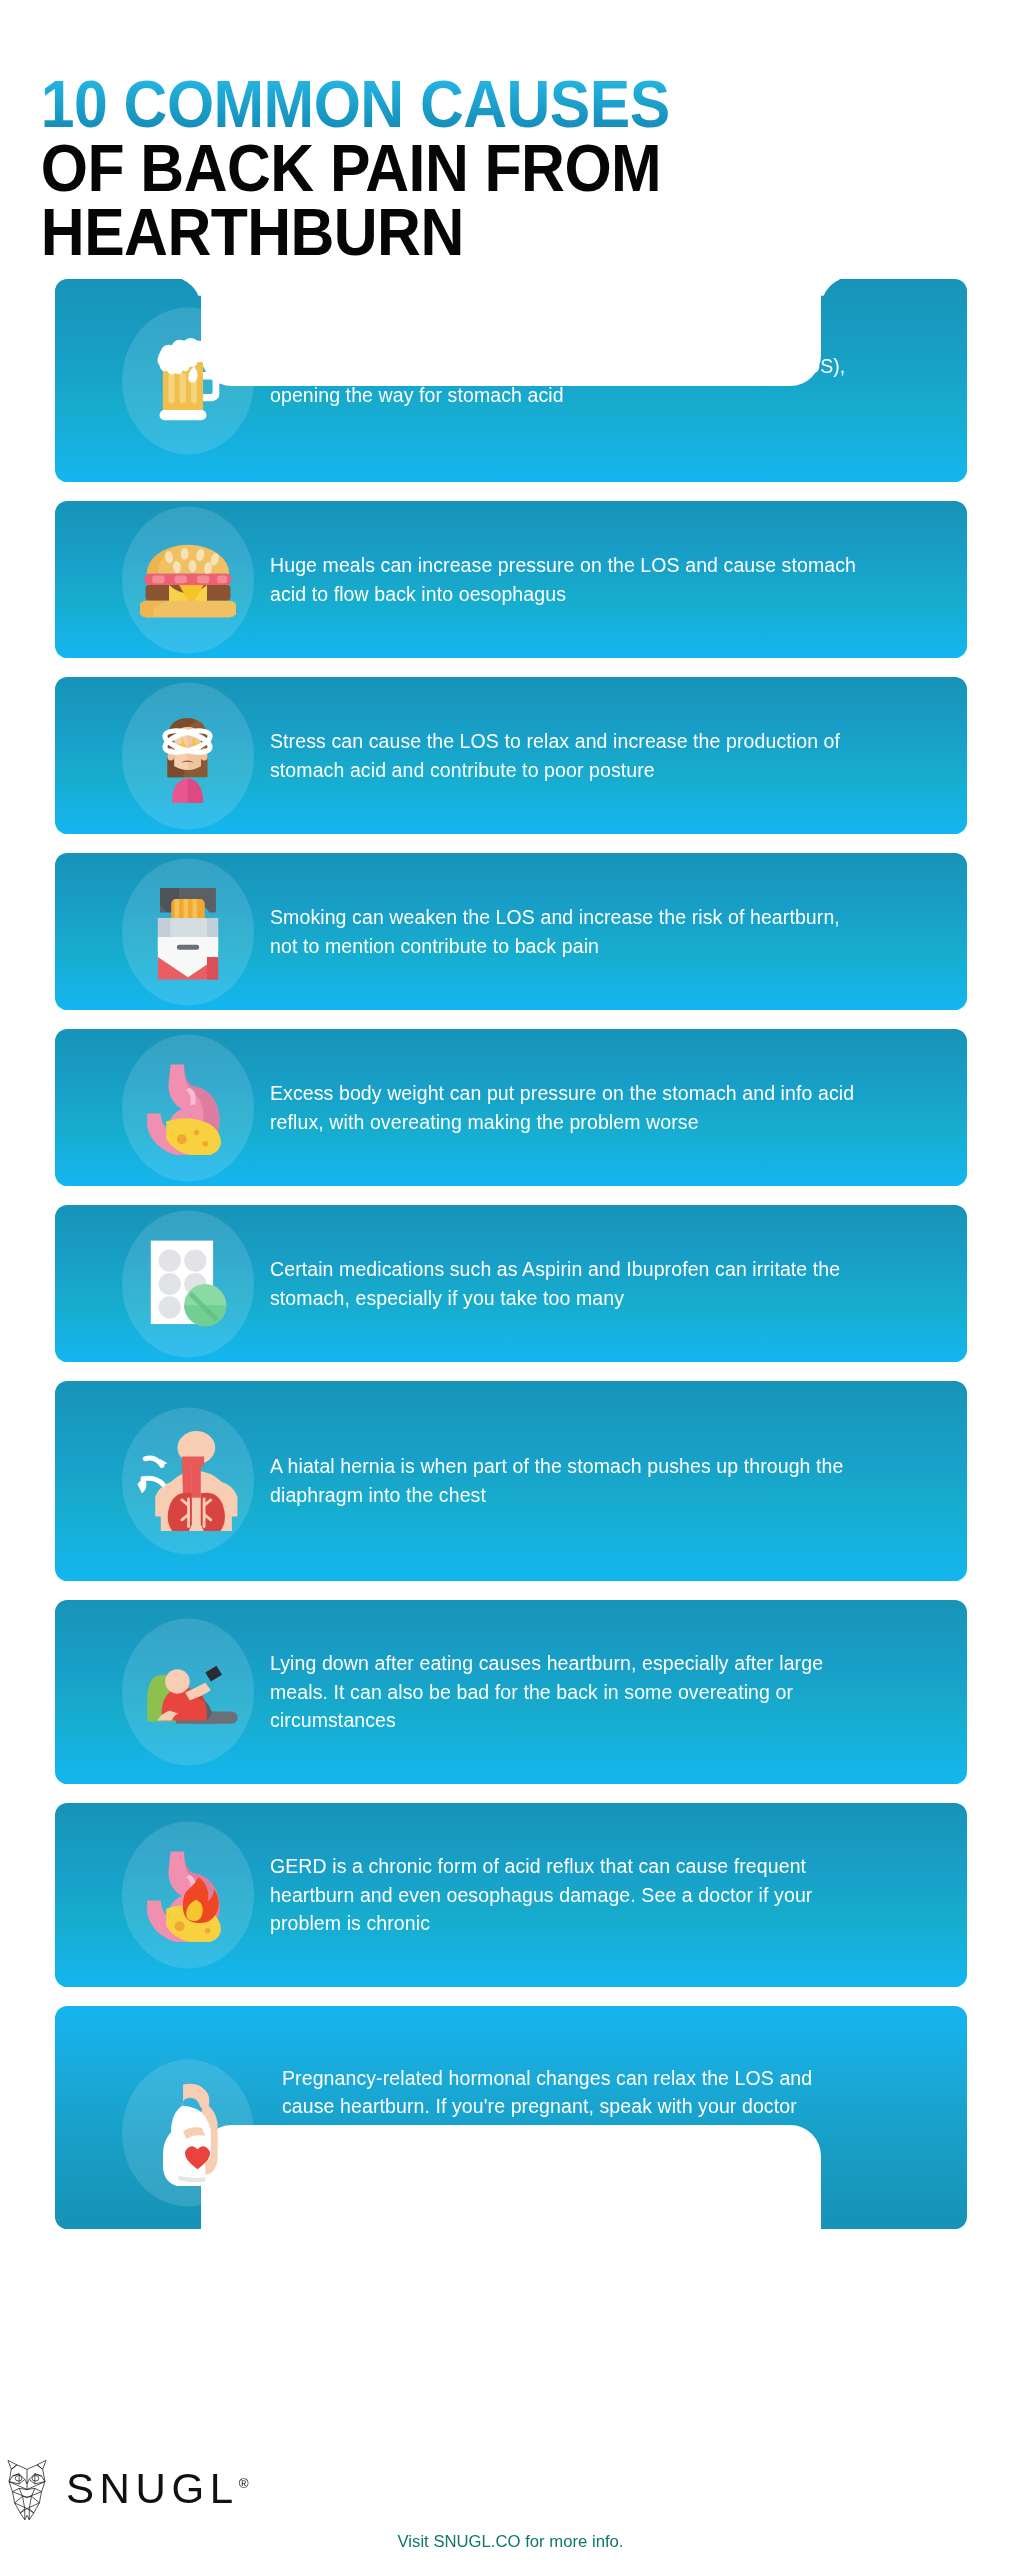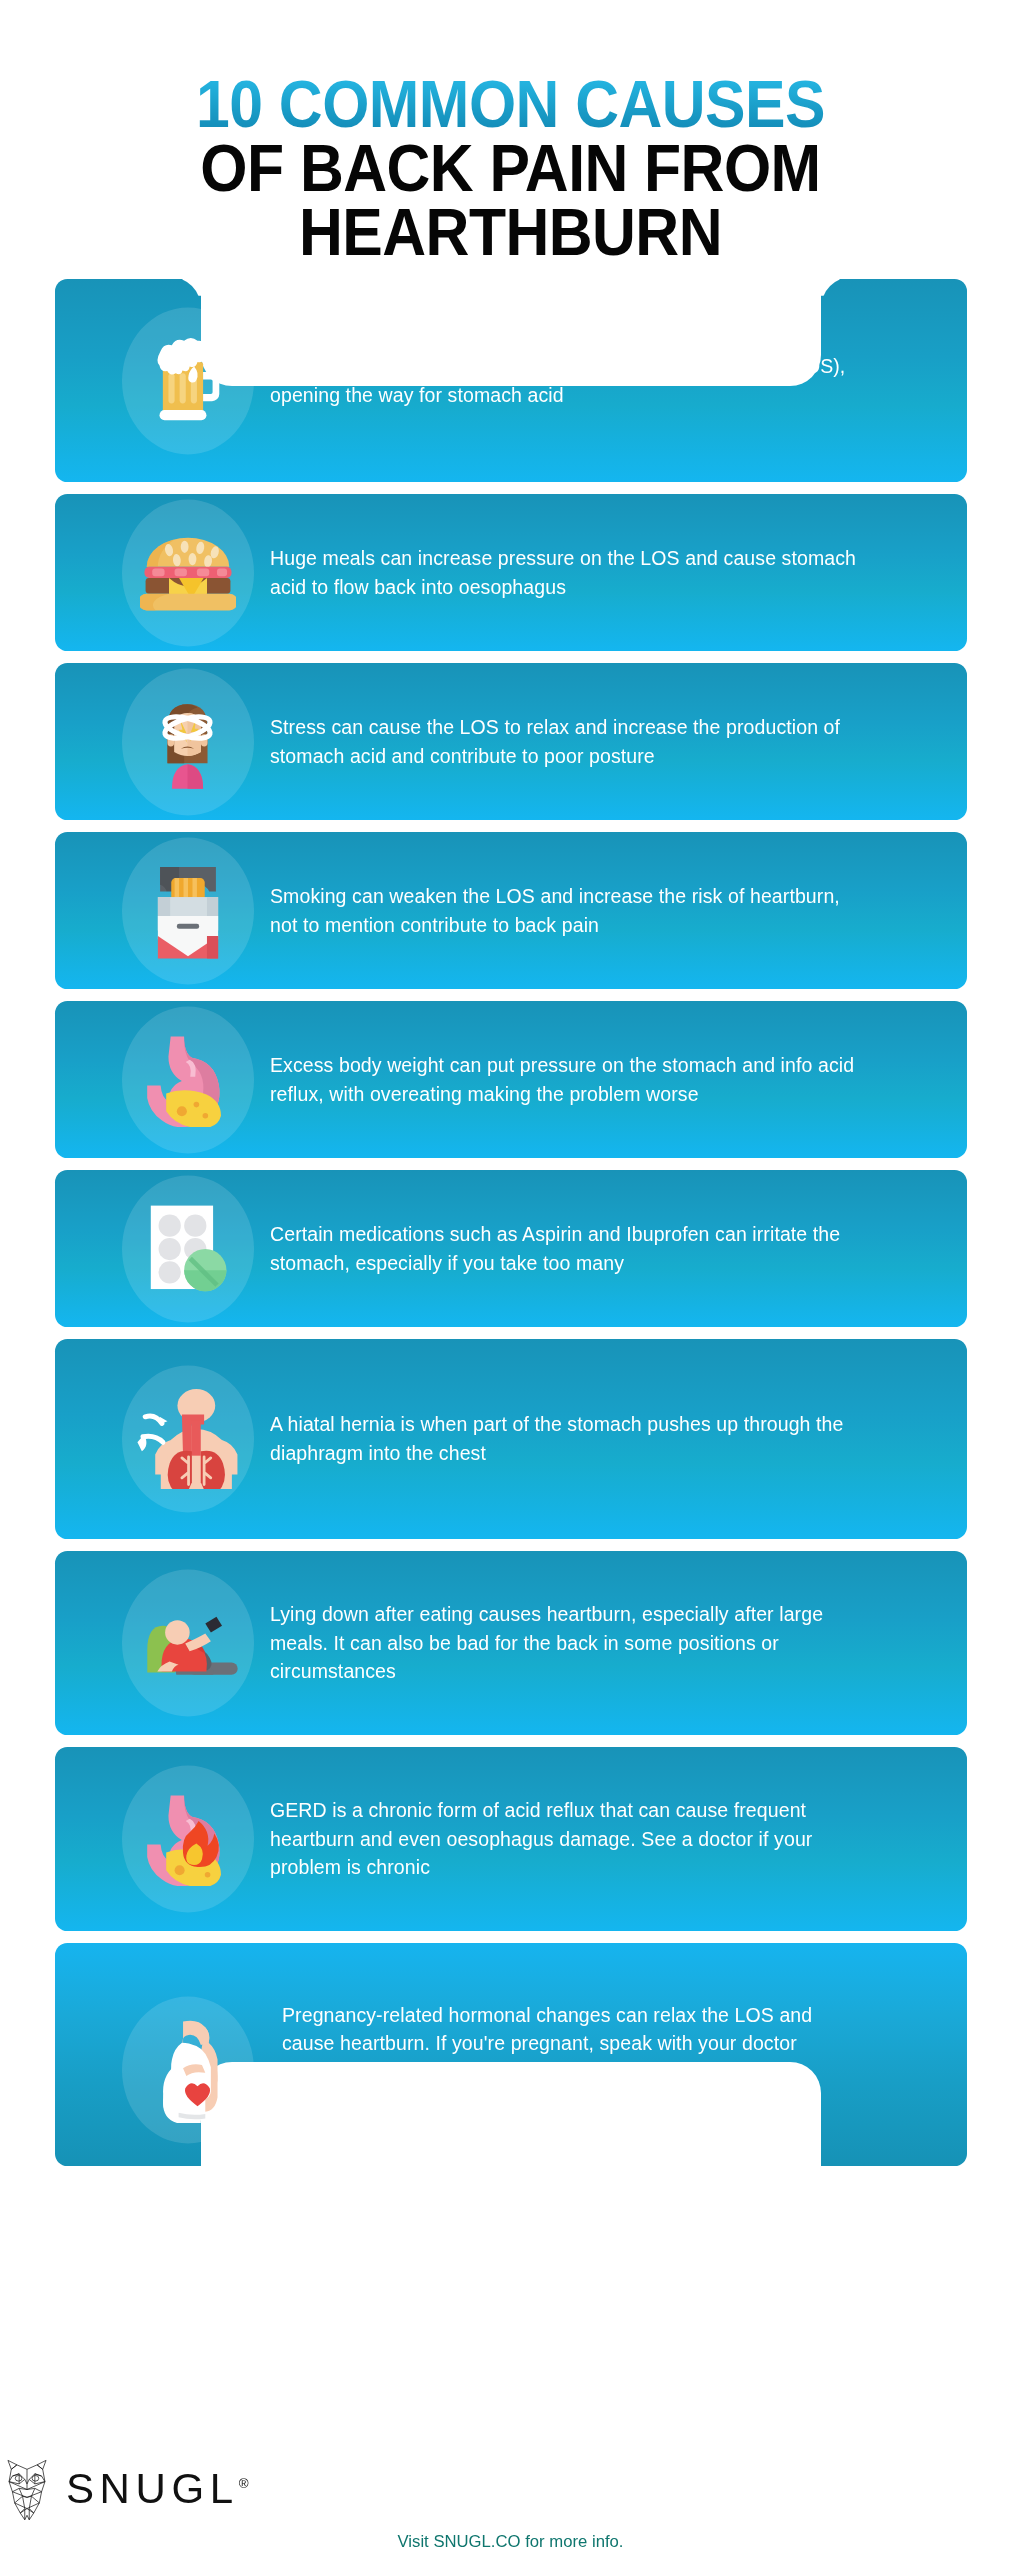--- a/index.html
+++ b/index.html
@@ -12,21 +12,20 @@
     width:1021px;
     height:2576px;
     background:#ffffff;
     overflow:hidden;
   }
 
   
   .title-block {
     position:absolute;
     top:72px; left:0; right:0;
-    text-align:center;
     z-index:10;
   }
   .title-line {
     font-family:"Liberation Sans", sans-serif;
     font-weight:bold;
     font-size:66px;
     line-height:0.97;
     letter-spacing:-0.6px;
     transform:scaleX(0.92);
     white-space:nowrap;
@@ -48,21 +47,21 @@
     width:912px;
   }
   .card {
     position:relative;
     border-radius:12.3px;
     background:linear-gradient(180deg,
       #1893b8 0%,
       #18a0c8 38%,
       #17accd 62%,
       #14b6f0 100%);
-    margin-bottom:12px;
+    margin-bottom:19px;
     overflow:hidden;
     display:flex;
     align-items:center;
   }
   
   .card.first {
     border-radius:12.3px;
     background:none;
     overflow:visible;
   }
@@ -399,21 +398,21 @@
             <path d="M72 118 q30 -18 56 -4 q18 10 12 18 l-66 0 z" fill="#6b7078"></path>
             <path d="M100 84 q22 -4 34 18 q8 14 -4 22 l-20 -2 q4 -18 -14 -22 z" fill="#5c6068"></path>
             <path d="M48 126 q-4 -46 24 -56 q26 -10 46 12 q14 16 10 44 z" fill="#e8453e"></path>
             <path d="M98 72 q22 0 28 22 q-18 -8 -28 -22 z" fill="#d43a35"></path>
             <circle cx="76" cy="56" r="22" fill="#f7cdb4"></circle>
             <path d="M90 76 q22 -10 36 -18 l10 14 q-18 12 -38 18 z" fill="#f7cdb4"></path>
             <path d="M62 108 q-16 6 -22 18 l26 0 q4 -10 12 -12 z" fill="#f7cdb4"></path>
             <path d="M126 40 l20 -12 l10 16 l-20 12 z" fill="#2b2b33"></path>
           </svg>
         </div>
-        <div class="card-text">Lying down after eating causes heartburn, especially after large meals. It can also be bad for the back in some positions or circumstances</div>
+        <div class="card-text">Lying down after eating causes heartburn, especially after large meals. It can also be bad for the back in some overeating or circumstances</div>
       </div>
     </div>
 
     <div class="card" style="height:184px;">
       <div class="card-inner">
         <div class="icon-wrap">
           <div class="icon-halo"></div>
           <svg class="icon-svg" width="104" height="94" viewBox="0 0 186 168">
             <path d="M62 6 h24 q0 30 14 38 q40 6 48 48 q8 44 -30 66 q-40 22 -72 -2 q-22 -16 -26 -40 l0 -22 h24 q2 22 14 28 q0 -26 24 -36 q-24 -14 -24 -44 z" fill="#f08fb0"></path>
             <path d="M86 6 q0 30 14 38 q40 6 48 48 q8 44 -30 66 q-14 8 -28 8 q26 -22 30 -58 q4 -38 -22 -54 q-14 -20 -12 -48 z" fill="#dd7da0"></path>

